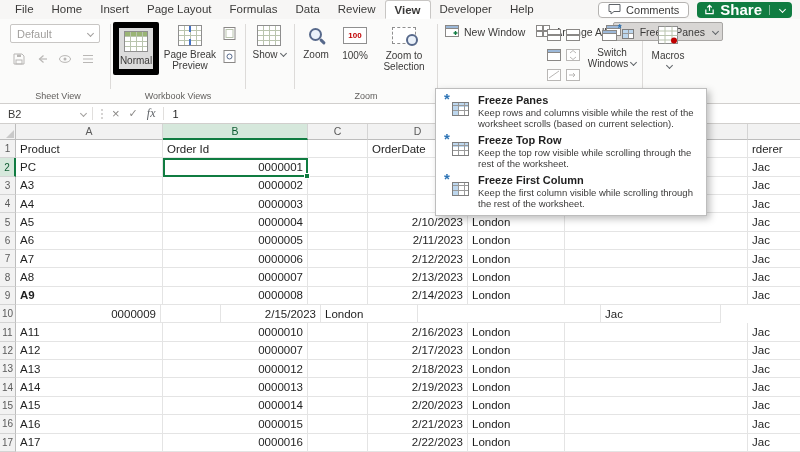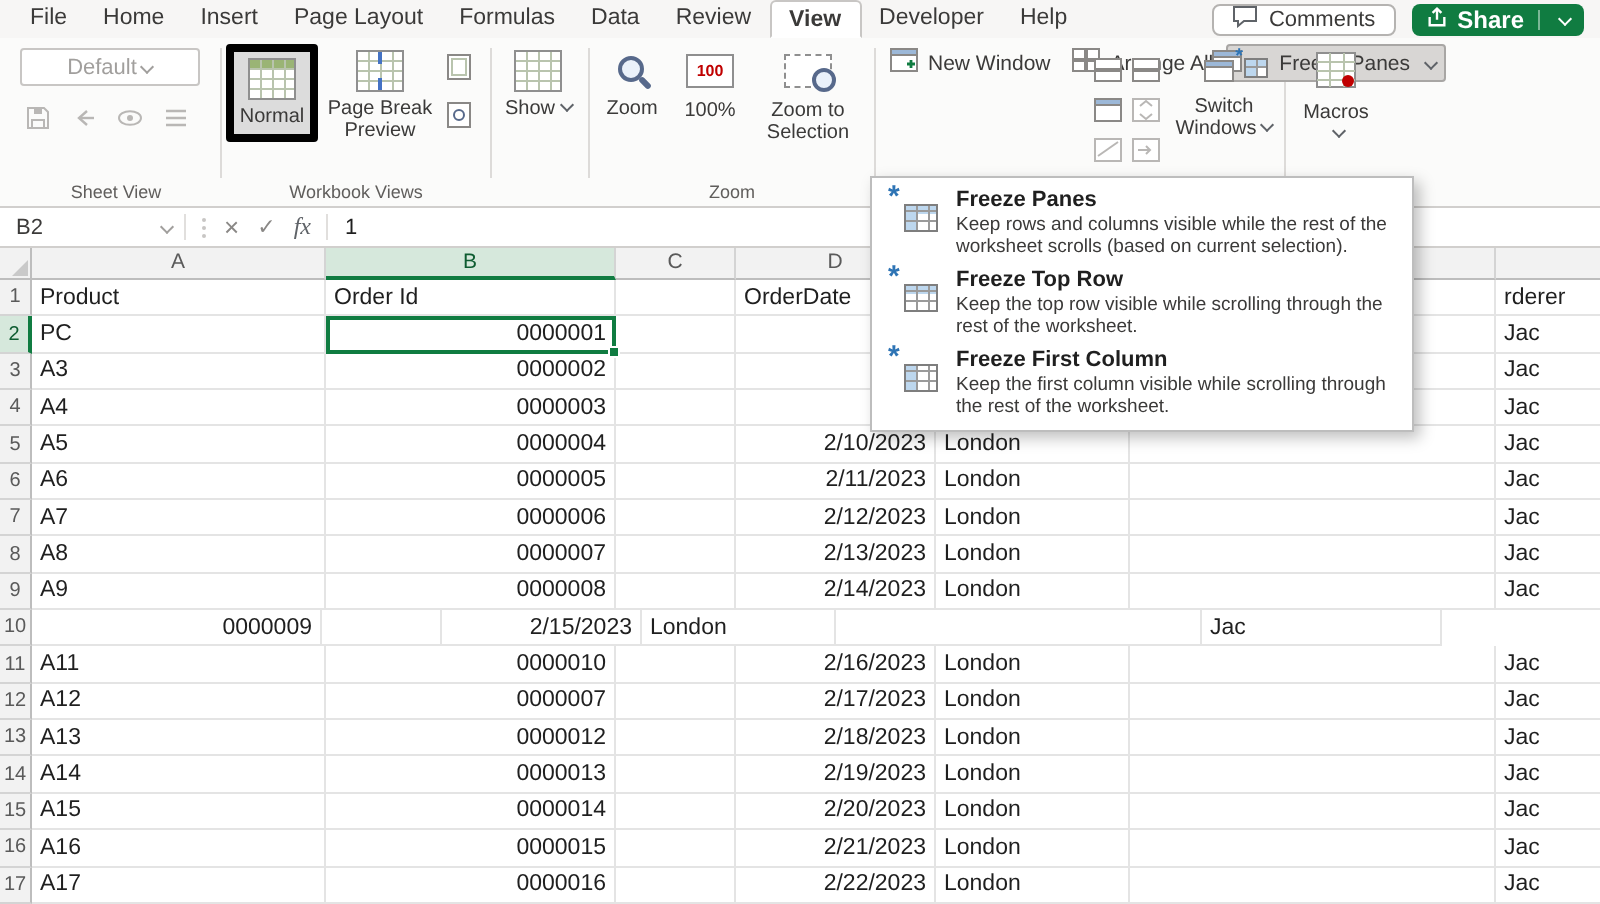--- a/index.html
+++ b/index.html
@@ -10,44 +10,44 @@
   
   .tabbar{height:19px;display:flex;align-items:center;justify-content:space-between;
     background:#f7f6f5;padding-left:6px;}
   .tablist{display:flex;height:100%;}
   .tab{font-size:11.5px;padding:0 9px;line-height:18px;white-space:nowrap;color:#3b3a39;cursor:default;}
   .tab.sel{background:#fff;border:1px solid #c8c6c4;border-bottom-color:#fff;border-radius:3px 3px 0 0;font-weight:bold;}
   .tabbar-right{display:flex;align-items:center;gap:8px;padding-right:8px;}
   .pill{display:flex;align-items:center;gap:5px;border:1px solid #b5b3b1;border-radius:4px;
     background:#fff;height:16px;padding:0 9px;font-size:11px;}
   .sharebtn{display:flex;align-items:center;gap:5px;background:#107c41;color:#fff;border-radius:4px;
-    height:16px;padding:0 7px;font-size:12px;font-weight:bold;}
+    height:16px;padding:0 7px;font-size:15px;font-weight:bold;}
   .sdiv{width:1px;height:10px;background:rgba(255,255,255,.45);margin:0 2px;}
   .chv{display:inline-block;width:5px;height:5px;border-right:1.2px solid #5f6368;border-bottom:1.2px solid #5f6368;
     transform:rotate(45deg);margin-left:3px;vertical-align:2px;}
   .chv.w{border-color:#fff;}
   .chv.gray{border-color:#a19f9d;}
 
   
   .ribbon{position:relative;display:flex;height:85px;background:#fbfbfa;border-bottom:1px solid #d1cfcd;
     padding-left:8px;font-size:10.5px;}
   .rgroup{position:relative;padding-top:3px;flex:0 0 auto;}
   .rcontent{display:flex;align-items:flex-start;}
   .glabel{position:absolute;bottom:2px;left:0;right:0;text-align:center;font-size:9px;color:#605e5c;}
   .rsep{flex:0 0 1px;width:1px;background:#dddbd9;margin:5px 2px 14px 2px;}
 
   .svdd{width:90px;height:19px;border:1px solid #c8c6c4;border-radius:2px;background:#fff;color:#a19f9d;
-    display:flex;align-items:center;justify-content:center;font-size:11px;padding:0 6px;margin:2px 4px 5px 2px;}
+    display:flex;align-items:center;justify-content:space-between;font-size:11px;padding:0 6px;margin:2px 4px 5px 2px;}
   .svicons{display:flex;gap:9px;padding:4px 4px;}
   .svicons svg{display:block;}
 
   .bigbtn{display:flex;flex-direction:column;align-items:center;text-align:center;gap:3px;
     padding:3px 3px;border-radius:2px;color:#3b3a39;}
   .bigbtn .blabel{font-size:10px;line-height:11px;}
-  .bigbtn.sel{background:#dcdcdc;border:4px solid #000000;}
+  .bigbtn.sel{background:#dcdcdc;border:6px solid #000000;}
 
   .gicon{width:24px;height:21px;border:1px solid #8f8f8f;background-color:#fff;
     background-image:repeating-linear-gradient(0deg,transparent 0 4px,#b9c4ae 4px 5px),
                      repeating-linear-gradient(90deg,transparent 0 5px,#b9c4ae 5px 6px);}
   .gicon.norm{background-image:repeating-linear-gradient(0deg,transparent 0 4px,#b9c4ae 4px 5px),
                      repeating-linear-gradient(90deg,transparent 0 5px,#b9c4ae 5px 6px),
                      linear-gradient(#9ab475 0 4px,transparent 4px);}
   .gicon.pb{position:relative;}
   .gicon.pb::after{content:"";position:absolute;left:45%;top:0;bottom:0;border-left:2px dashed #4472c4;}
 
@@ -470,21 +470,21 @@
         <div class="cell aleft" style="width: 147px;">A8</div>
         <div class="cell aright" style="width: 145px;">0000007</div>
         <div class="cell aleft" style="width: 60px;"></div>
         <div class="cell aright" style="width: 100px;">2/13/2023</div>
         <div class="cell aleft" style="width: 97px;">London</div>
         <div class="cell aleft" style="width: 183px;"></div>
         <div class="cell aleft" style="width: 120px;">Jac</div>
       </div>
       <div class="srow" style="height: 18.35px;">
         <div class="rh">9</div>
-        <div class="cell aleft" style="width: 147px;">A9</div>
+        <div class="cell aleft" style="width: 147px; font-weight: bold;">A9</div>
         <div class="cell aright" style="width: 145px;">0000008</div>
         <div class="cell aleft" style="width: 60px;"></div>
         <div class="cell aright" style="width: 100px;">2/14/2023</div>
         <div class="cell aleft" style="width: 97px;">London</div>
         <div class="cell aleft" style="width: 183px;"></div>
         <div class="cell aleft" style="width: 120px;">Jac</div>
       </div>
       <div class="srow" style="height: 18.35px;">
         <div class="rh">10</div>
         <div class="cell aright" style="width: 145px;">0000009</div>

